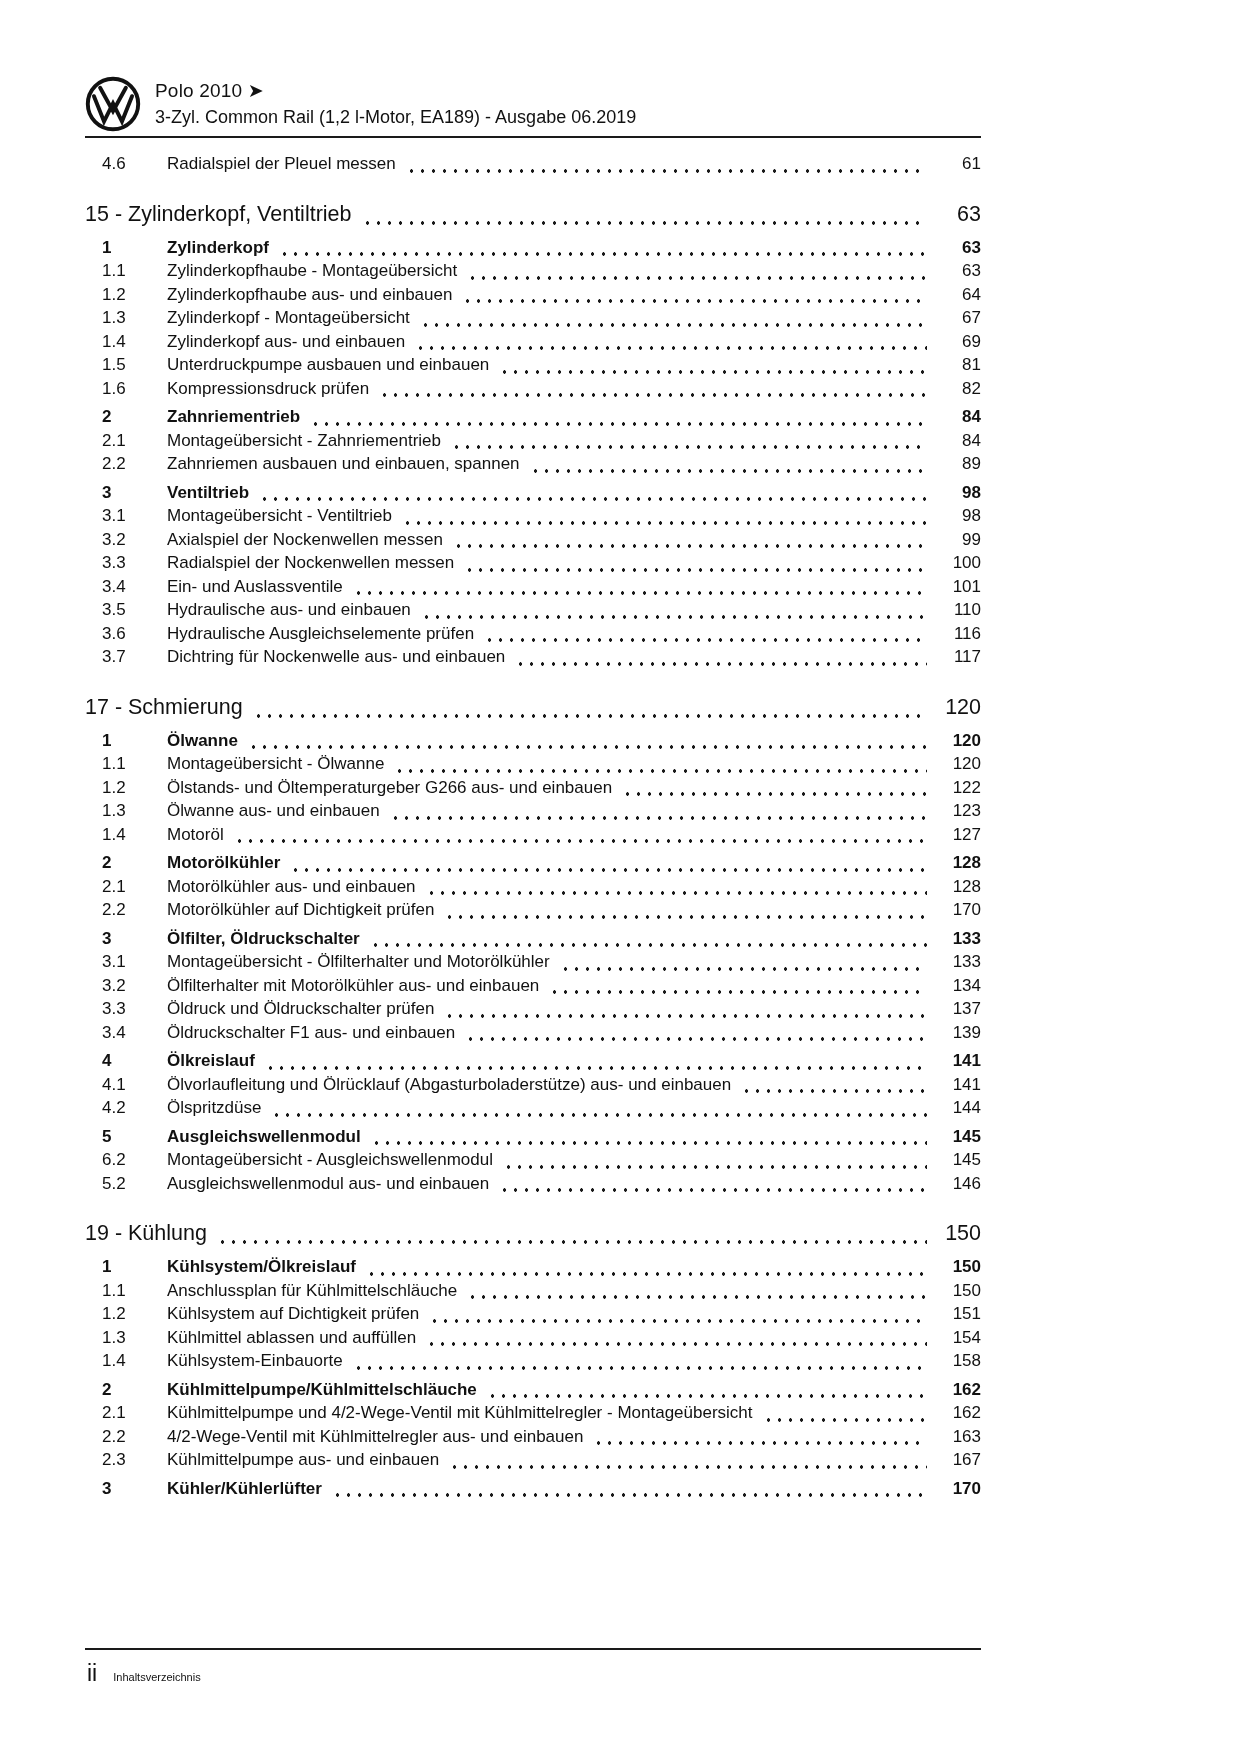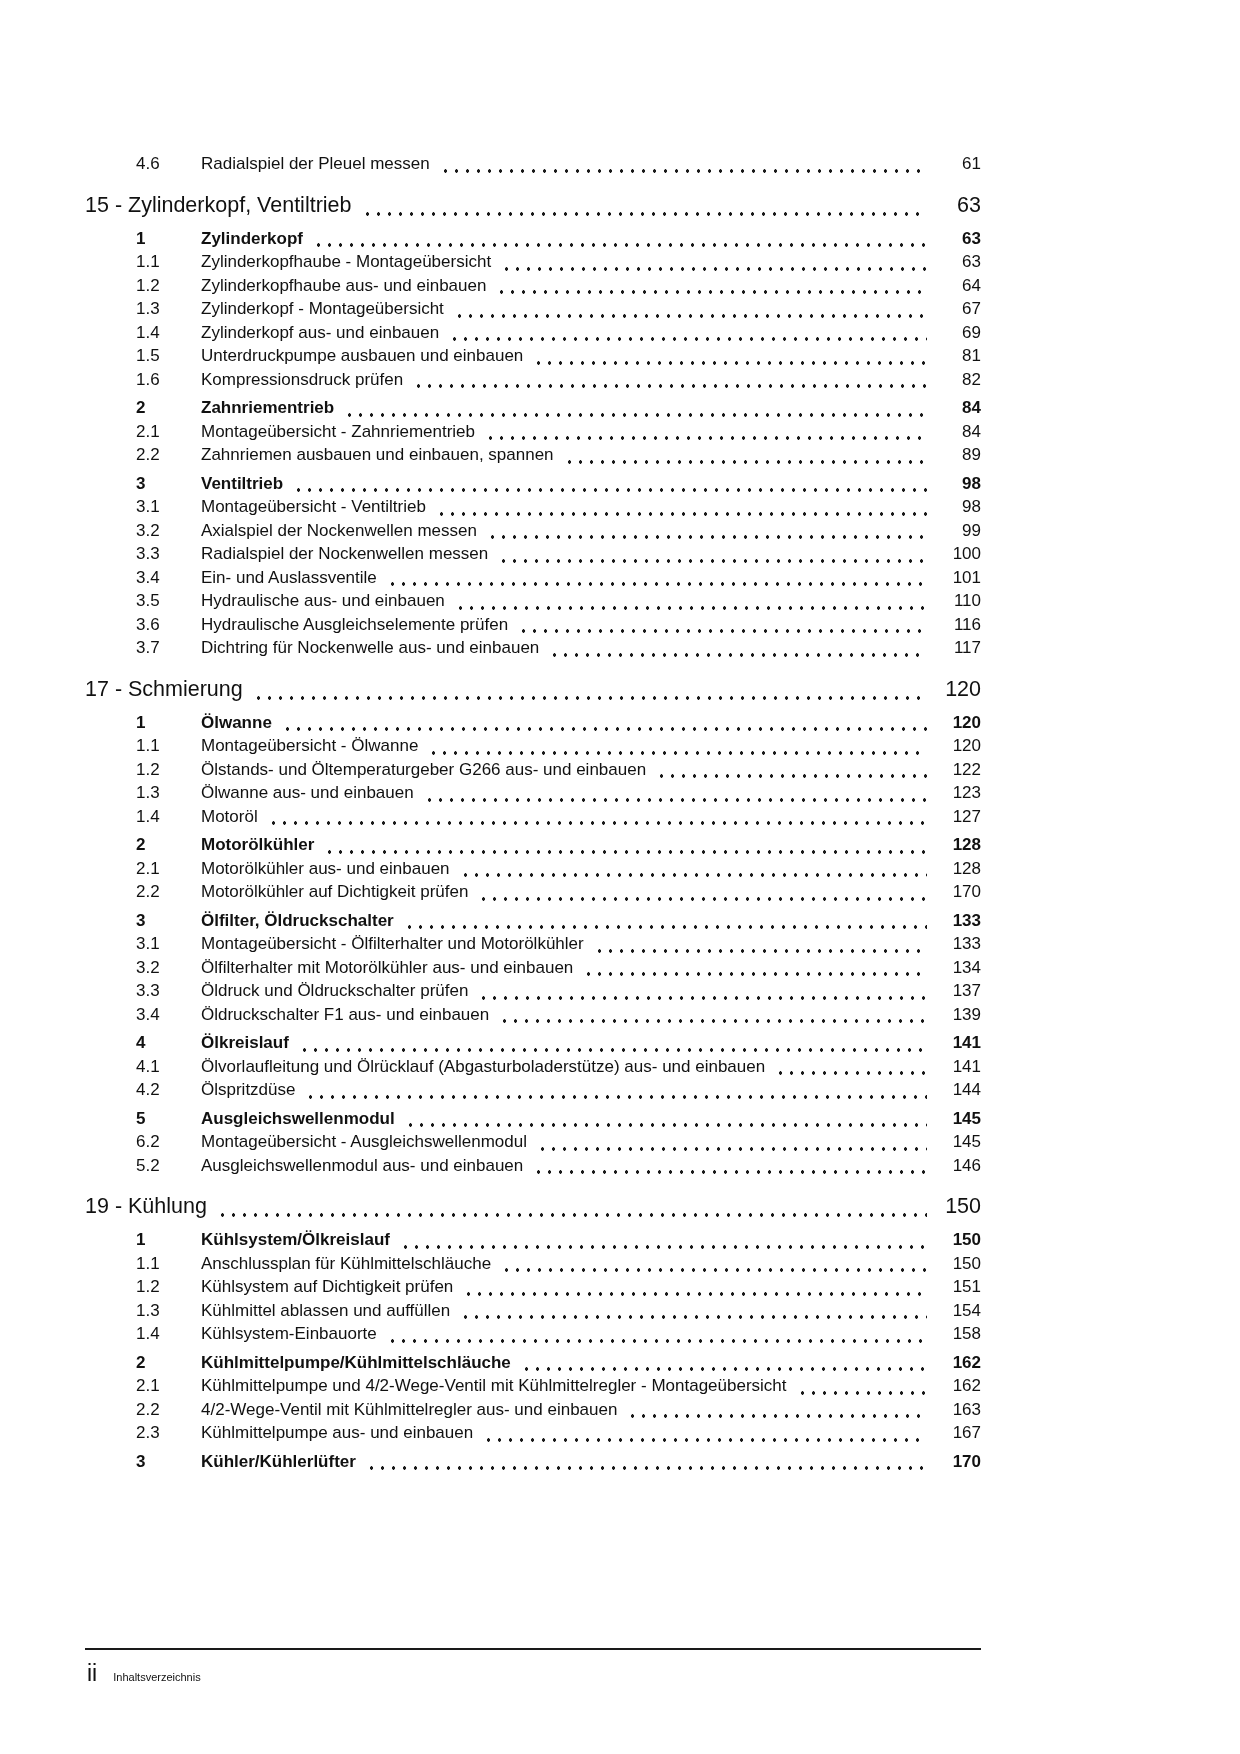--- a/index.html
+++ b/index.html
@@ -60,21 +60,21 @@
     width: 896px;
   }
   .toc-row {
     display: flex;
     align-items: flex-end;
     line-height: 23.5px;
     font-size: 17px;
   }
   .toc-row .num {
     width: 65px;
-    margin-left: 51px;
+    margin-left: 17px;
     flex: 0 0 auto;
   }
   .toc-row .title {
     flex: 0 1 auto;
     white-space: nowrap;
   }
   .toc-row .dots {
     flex: 1 1 auto;
     height: 15px;
     margin: 0 8px 0 10px;
@@ -89,21 +89,21 @@
     width: 46px;
     text-align: right;
   }
   .toc-row.section {
     font-weight: bold;
     margin-top: 5px;
   }
   .toc-row.chapter {
     font-size: 21.5px;
     line-height: 30px;
-    margin-top: 14px;
+    margin-top: 23px;
     margin-bottom: 7px;
   }
   .toc-row.chapter .dots {
     height: 17px;
     background-position: left 0 bottom 3px;
   }
   
   .footer {
     position: absolute;
     left: 85px;
@@ -126,20 +126,36 @@
   }
   .footer-label {
     font-size: 11px;
   }
 </style>
 </head>
 <body>
 
 <div class="page">
 
+  <div class="header">
+    <div class="header-main">
+      <div class="vw-logo">
+        <svg viewBox="0 0 100 100" width="56" height="56" aria-hidden="true">
+          <circle cx="50" cy="50" r="45" fill="none" stroke="#111" stroke-width="7"></circle>
+          <path d="M27 21 L50 63 L73 21" fill="none" stroke="#111" stroke-width="7" stroke-linecap="round" stroke-linejoin="miter"></path>
+          <path d="M16 36 L34 81 L50 49 L66 81 L84 36" fill="none" stroke="#111" stroke-width="7" stroke-linecap="round" stroke-linejoin="miter"></path>
+        </svg>
+      </div>
+      <div class="header-text">
+        <div class="header-line1">Polo 2010 ➤</div>
+        <div class="header-line2">3-Zyl. Common Rail (1,2 l-Motor, EA189) - Ausgabe 06.2019</div>
+      </div>
+    </div>
+    <div class="header-rule"></div>
+  </div>
 
   <div class="toc">
       <div class="toc-row sub">
       <span class="num">4.6</span>
       <span class="title">Radialspiel der Pleuel messen</span>
       <span class="dots"></span>
       <span class="pagenum">61</span>
     </div>
       <div class="toc-row chapter">
 

